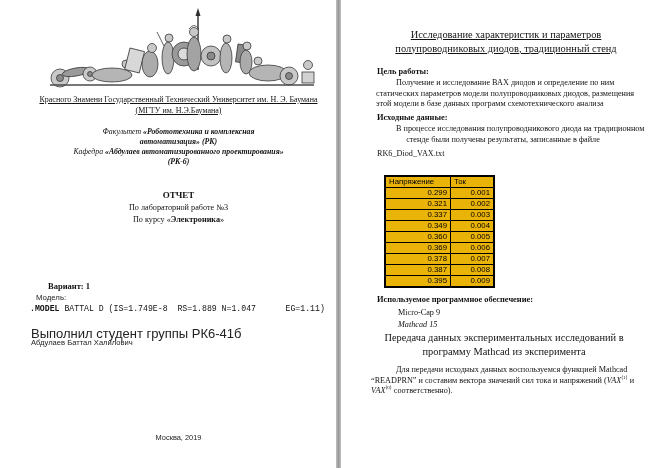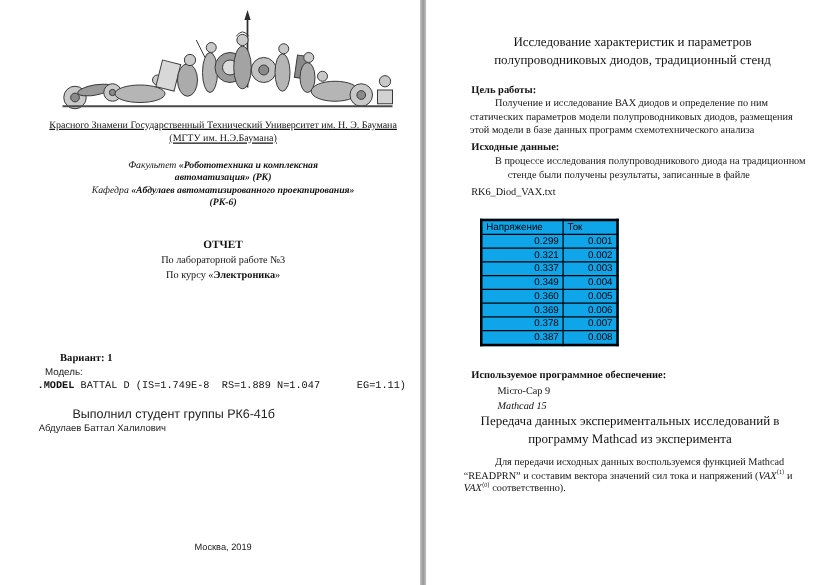--- a/index.html
+++ b/index.html
@@ -18,34 +18,34 @@
   
   .uni{left:30px;top:95px;width:297px;font-size:8px;line-height:10.6px;}
   .fac{left:30px;top:127px;width:297px;font-size:7.8px;line-height:10px;}
   .dep{left:30px;top:147px;width:297px;font-size:7.8px;line-height:10px;}
   .rep-title{left:30px;top:190px;width:297px;font-size:9px;}
   .rep-sub{left:30px;top:203px;width:297px;font-size:8.2px;}
   .rep-course{left:30px;top:215px;width:297px;font-size:8.2px;}
   .variant{left:48px;top:281px;font-size:8.5px;}
   .model-label{left:36px;top:293px;font-size:7.8px;color:#222;}
   .model-line{left:30px;top:304px;font-size:8.2px;}
-  .student1{left:40px;top:326px;font-size:10px;color:#222;padding-left:18px;}
+  .student1{left:13px;top:326px;font-size:13px;color:#222;padding-left:18px;}
   .student2{left:31px;top:338px;font-size:7.6px;color:#222;text-align:right;}
   .footer{left:30px;top:433px;width:297px;font-size:7.4px;color:#222;}
   
-  .t1{left:361px;top:28px;width:290px;font-size:10.4px;line-height:13.5px;}
+  .t1{left:361px;top:28px;width:290px;font-size:10.4px;line-height:13.5px;text-decoration:underline;}
   .goal-label{left:377px;top:67px;font-size:8.4px;}
   .goal-l1{left:396px;top:78px;font-size:8.2px;}
   .goal-l2{left:376px;top:88.5px;font-size:8.2px;}
   .goal-l3{left:376px;top:99px;font-size:8.2px;}
   .input-label{left:377px;top:113px;font-size:8.4px;}
   .input-l1{left:396px;top:124px;font-size:8.2px;}
   .input-l2{left:376px;top:134.5px;width:254px;text-align:center;font-size:8.2px;}
   .filename{left:377px;top:149px;font-size:8.2px;}
-  .vax-table{position:absolute;left:384px;top:175px;border-collapse:collapse;background:#0ea5e9;
+  .vax-table{position:absolute;left:384px;top:175px;border-collapse:collapse;background:#eab308;
              font-family:"Liberation Sans",sans-serif;font-size:7.8px;color:#000;
              border:2px solid #000;}
   .vax-table th,.vax-table td{border:1px solid #000;line-height:9.2px;padding:0 3px;height:10px;}
   .vax-table th{font-weight:normal;text-align:left;width:58px;}
   .vax-table th + th{width:36px;}
   .vax-table td{text-align:right;}
   .soft-label{left:377px;top:295px;font-size:8.4px;}
   .soft-i0{left:398px;top:307.5px;font-size:8.2px;}
   .soft-i1{left:398px;top:319.5px;font-size:8.2px;font-style:italic;}
   .t2{left:356px;top:331px;width:296px;font-size:10.4px;line-height:13.5px;}
@@ -183,20 +183,24 @@
             <td>0.006</td>
           </tr>
           <tr>
             <td>0.378</td>
             <td>0.007</td>
           </tr>
           <tr>
             <td>0.387</td>
             <td>0.008</td>
           </tr>
+          <tr>
+            <td>0.395</td>
+            <td>0.009</td>
+          </tr>
         </tbody>
     </table>
 
     <div class="abs soft-label b" style="left:36px;">Используемое программное обеспечение:</div>
     <div class="abs soft-i0" style="left:57px;">Micro-Cap 9</div>
     <div class="abs soft-i1" style="left:57px;">Mathcad 15</div>
 
     <div class="abs t2 center" style="left:15px;">
       <div>Передача данных экспериментальных исследований в</div>
       <div>программу Mathcad из эксперимента</div>

